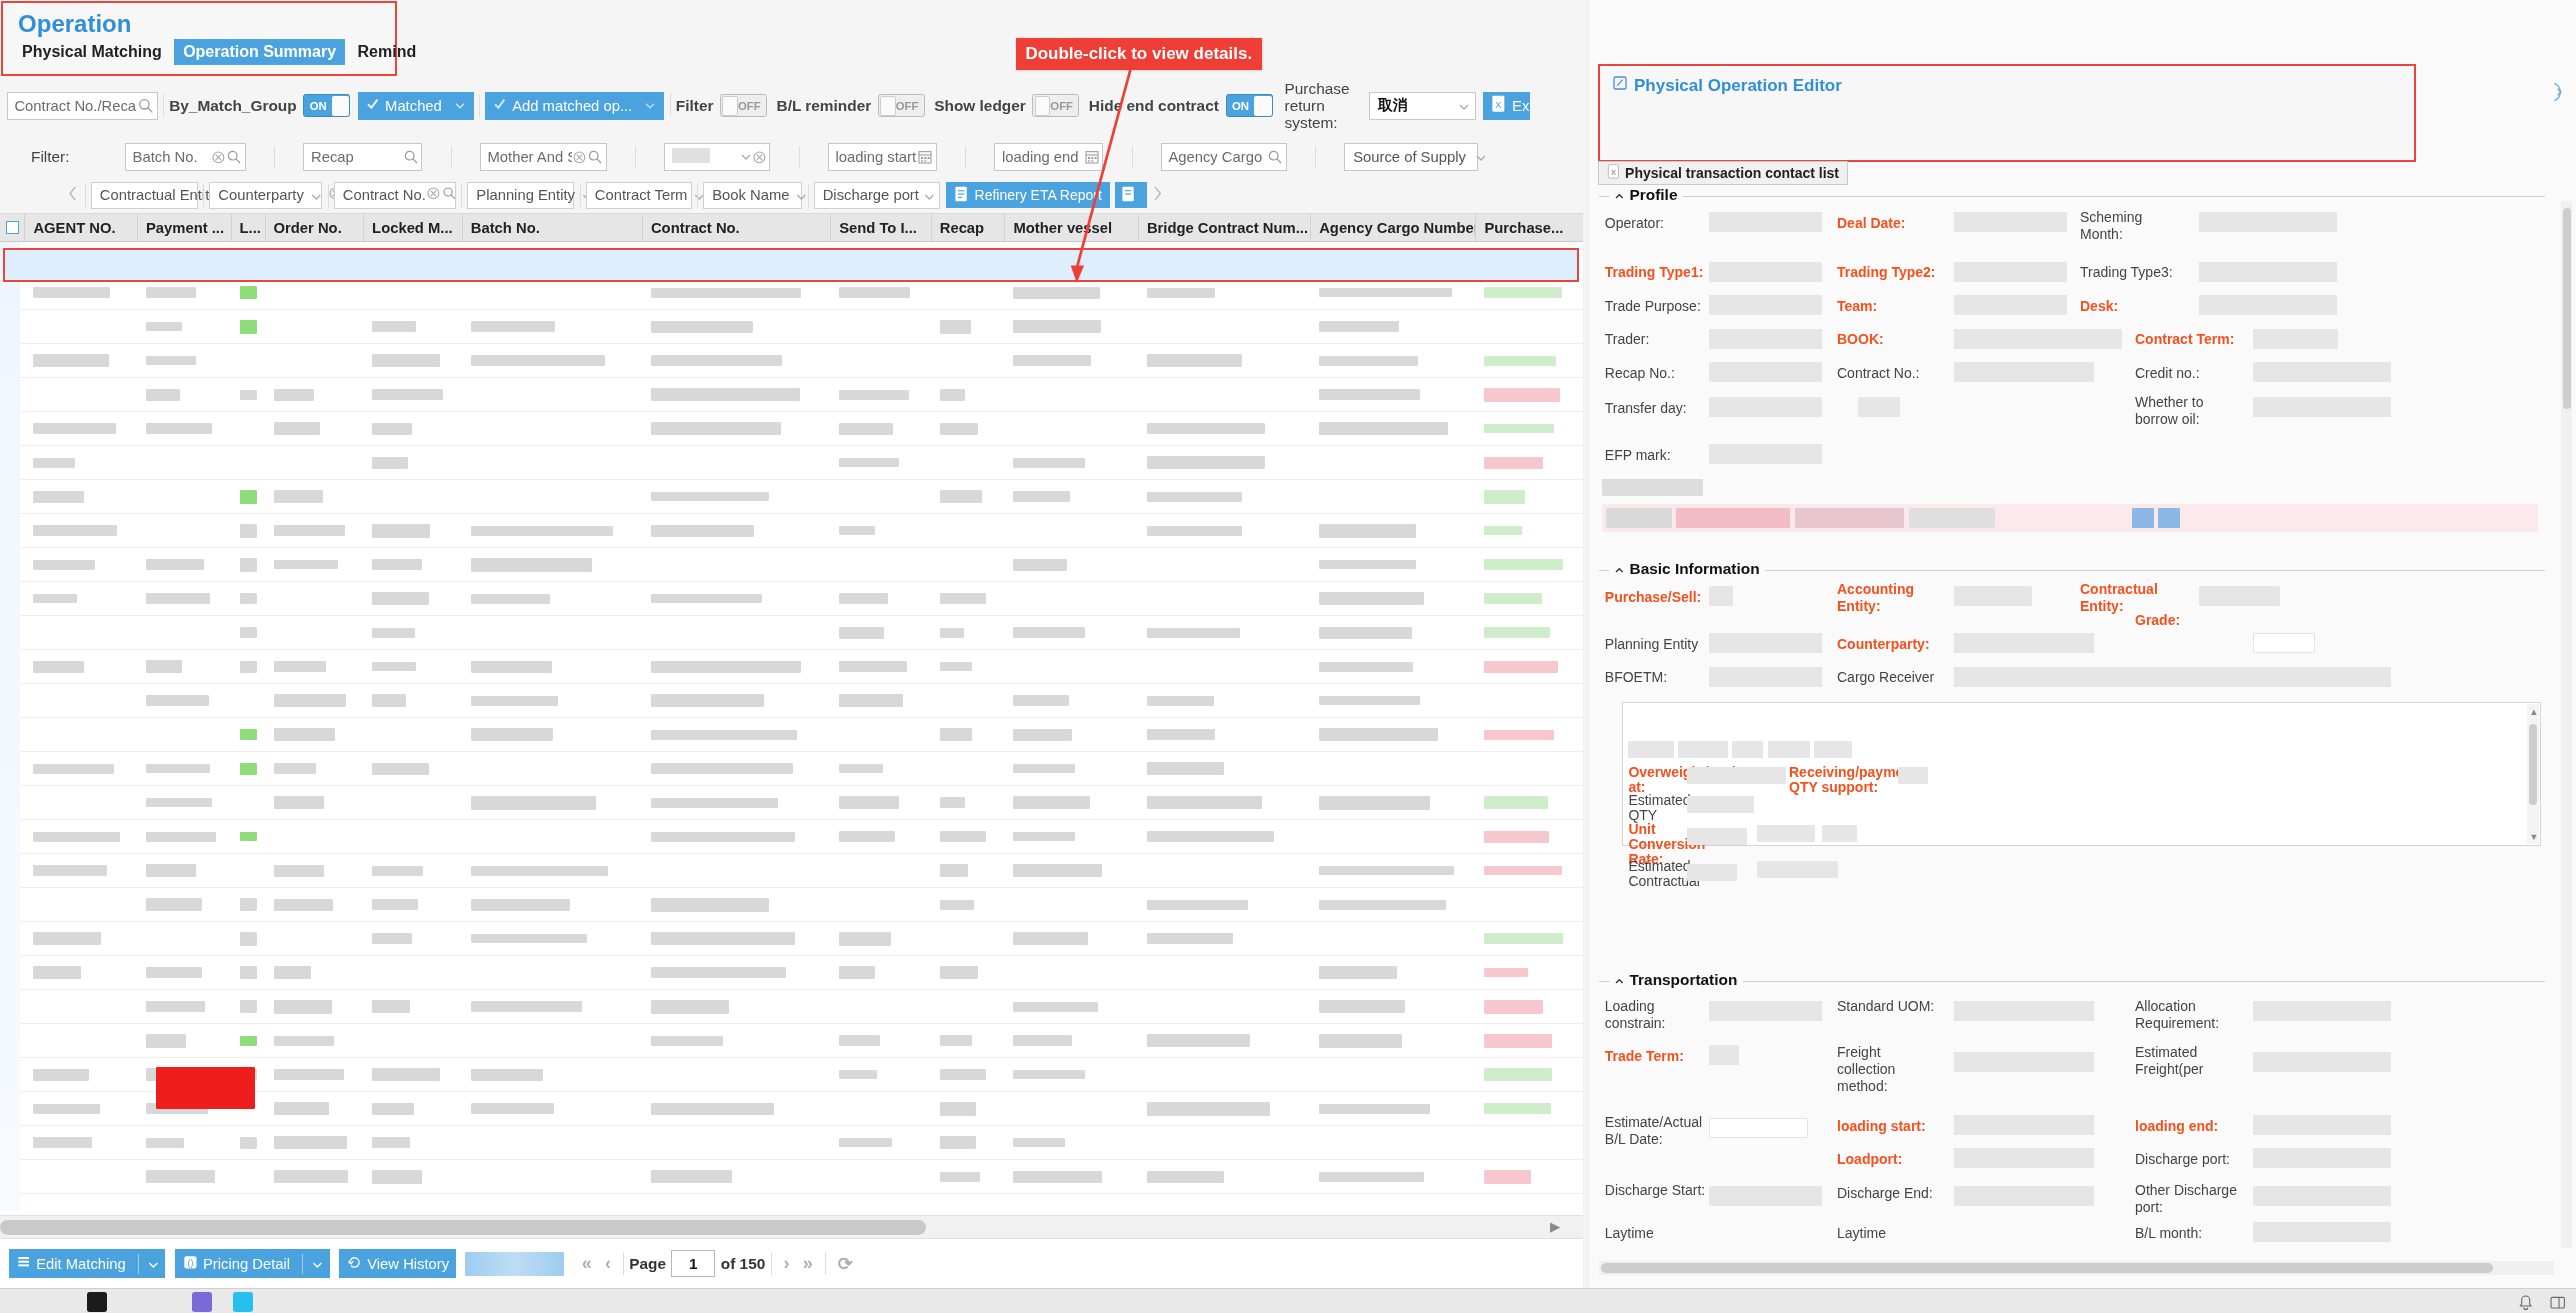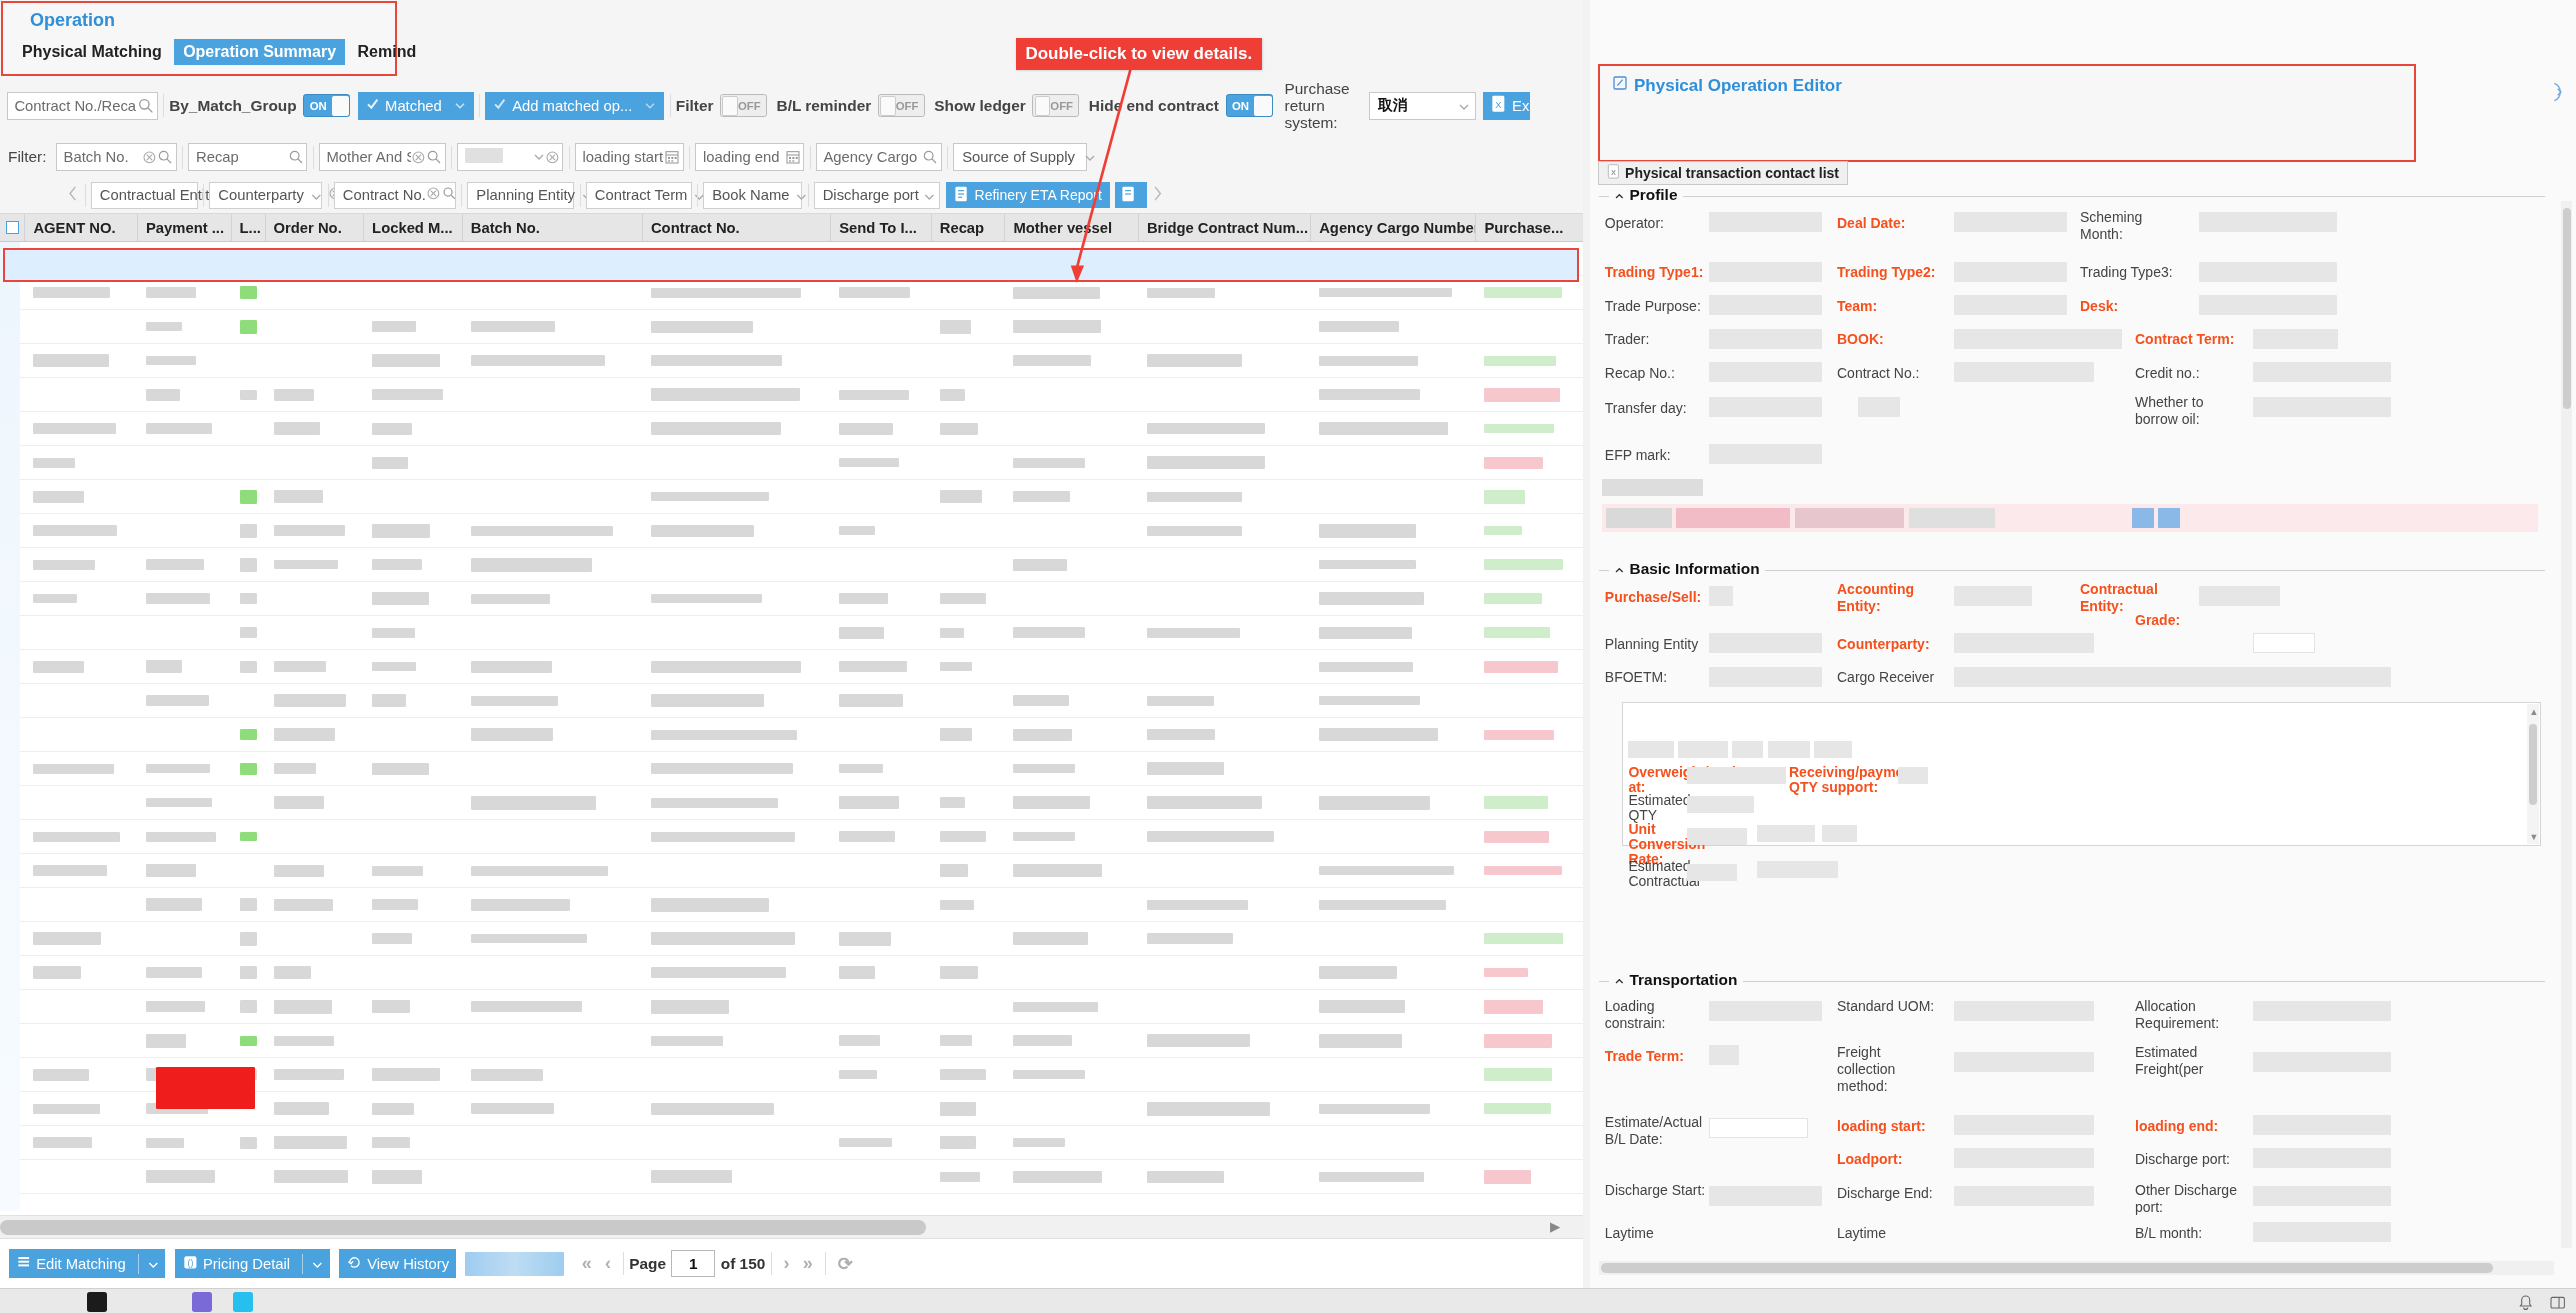--- a/index.html
+++ b/index.html
@@ -31,28 +31,28 @@
   .left-pane {
     position:absolute; left:0; top:0; width:1583px; height:1288px;
     background:#f5f5f5;
   }
 
   
   .op-header {
     position:absolute; left:1.3px; top:1.3px; width:396px; height:75px;
     background:#f7f7f7; border:2.7px solid #e8453c;
   }
-  .op-title { position:absolute; left:14.8px; top:6.7px; color:#2f8fd8; font-size:18px; font-weight:bold;margin-left:12px; }
+  .op-title { position:absolute; left:14.8px; top:6.7px; color:#2f8fd8; font-size:24px; font-weight:bold; }
   .op-tabs { position:absolute; left:9.4px; top:36px; display:flex; align-items:center; gap:2.7px; }
   .op-tab { padding:4px 9.4px; font-size:16px; color:#222; font-weight:bold; cursor:pointer; white-space:nowrap; }
   .op-tab.active { background:#4aa3df; color:#fff; }
 
   
   .tb1 { position:absolute; left:0px; top:86px; width:1583px; height:39px; display:flex; align-items:center; }
-  .tb2 { position:absolute; left:0px; top:138px; width:1583px; height:38px; display:flex; align-items:center; }
+  .tb2 { position:absolute; left:0px; top:138px; width:1583px; height:38px; display:flex; align-items:center;gap:23px; }
   .tb3 { position:absolute; left:0px; top:176px; width:1583px; height:38px; display:flex; align-items:center; }
 
   .inp {
     height:28px; border:0.7px solid #c8c8c8; background:#fff;
     display:flex; align-items:center; padding:0 2.7px 0 6.7px; font-size:14.8px; color:#555;
     position:relative; white-space:nowrap; overflow:hidden;
   }
   .inp .ph { color:#6b6b6b; flex:1; overflow:hidden; }
   .inp .ic { flex:none; display:flex; align-items:center; }
   .sep { width:0.7px; height:23px; background:#ddd; margin:0 5.4px; flex:none; }

